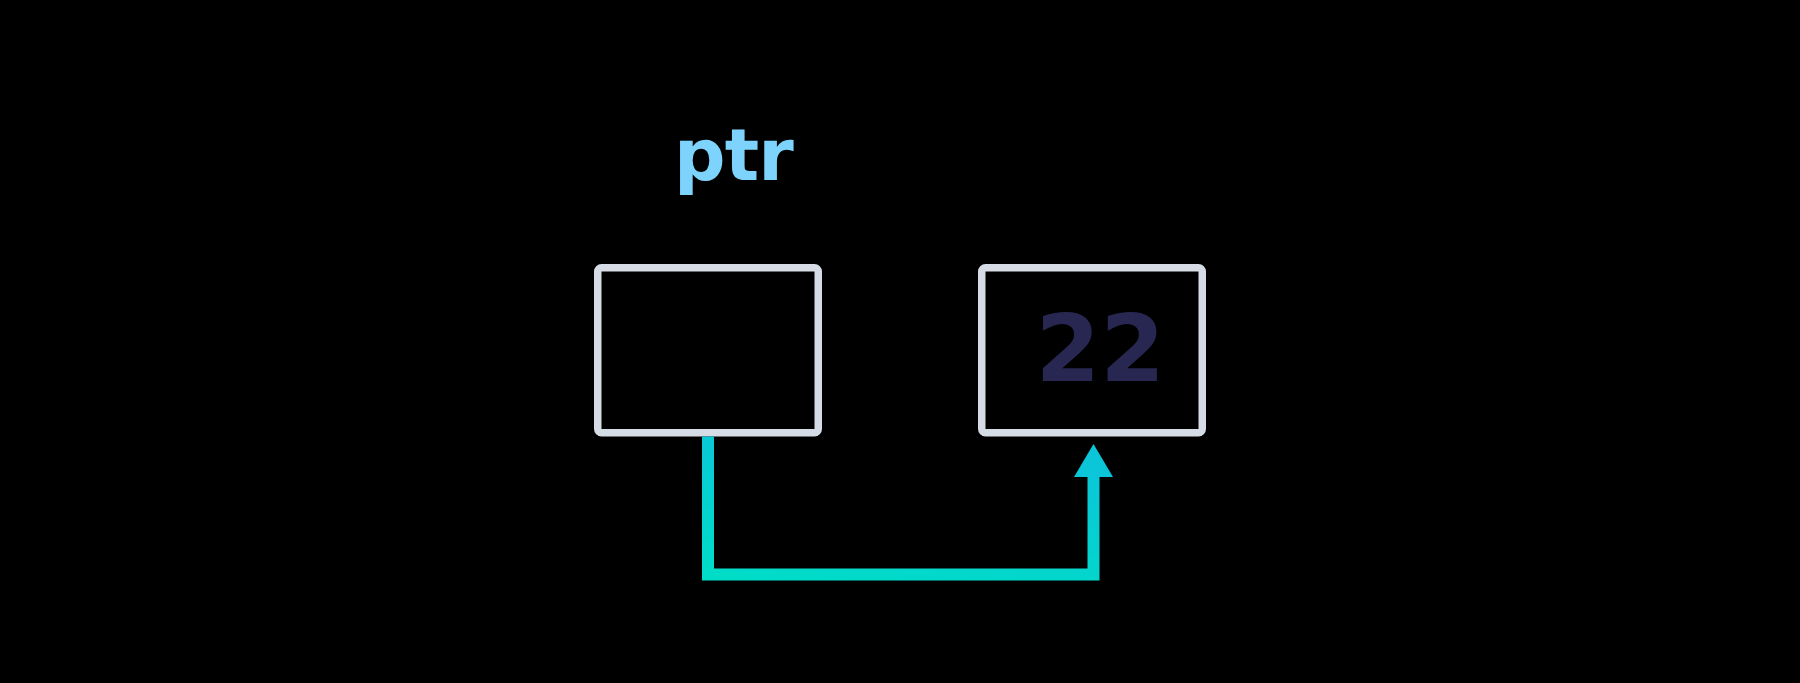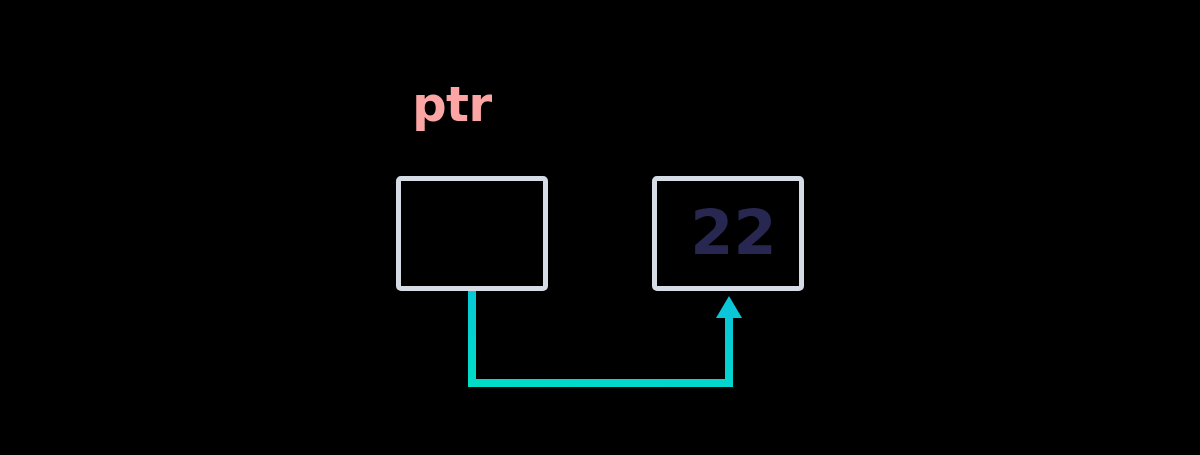--- a/index.html
+++ b/index.html
@@ -58,21 +58,21 @@
     width: 1200px;
     height: 455px;
     pointer-events: none;
   }
 </style>
 </head>
 <body>
 
 <div id="canvas" style="width: 1200px; height: 455px; background: rgb(0, 0, 0);">
 
-  <div class="var-label" id="ptr-label" style="left: 452px; color: #fca5a5;">ptr</div>
+  <div class="var-label" id="ptr-label" style="left: 489px; color: #7dd3fc;">ptr</div>
 
 
   <div class="mem-box" id="ptr-box" style="left: 396px; top: 176px; width: 152px; height: 115px; border-color: rgb(213, 220, 229);">
     <span class="box-value" style="color: rgb(39, 39, 81);"></span>
   </div>
 
   <div class="mem-box" id="num-box" style="left: 652px; top: 176px; width: 152px; height: 115px; border-color: rgb(213, 220, 229);">
     <span class="box-value" style="color: rgb(39, 39, 81);">22</span>
   </div>
 

